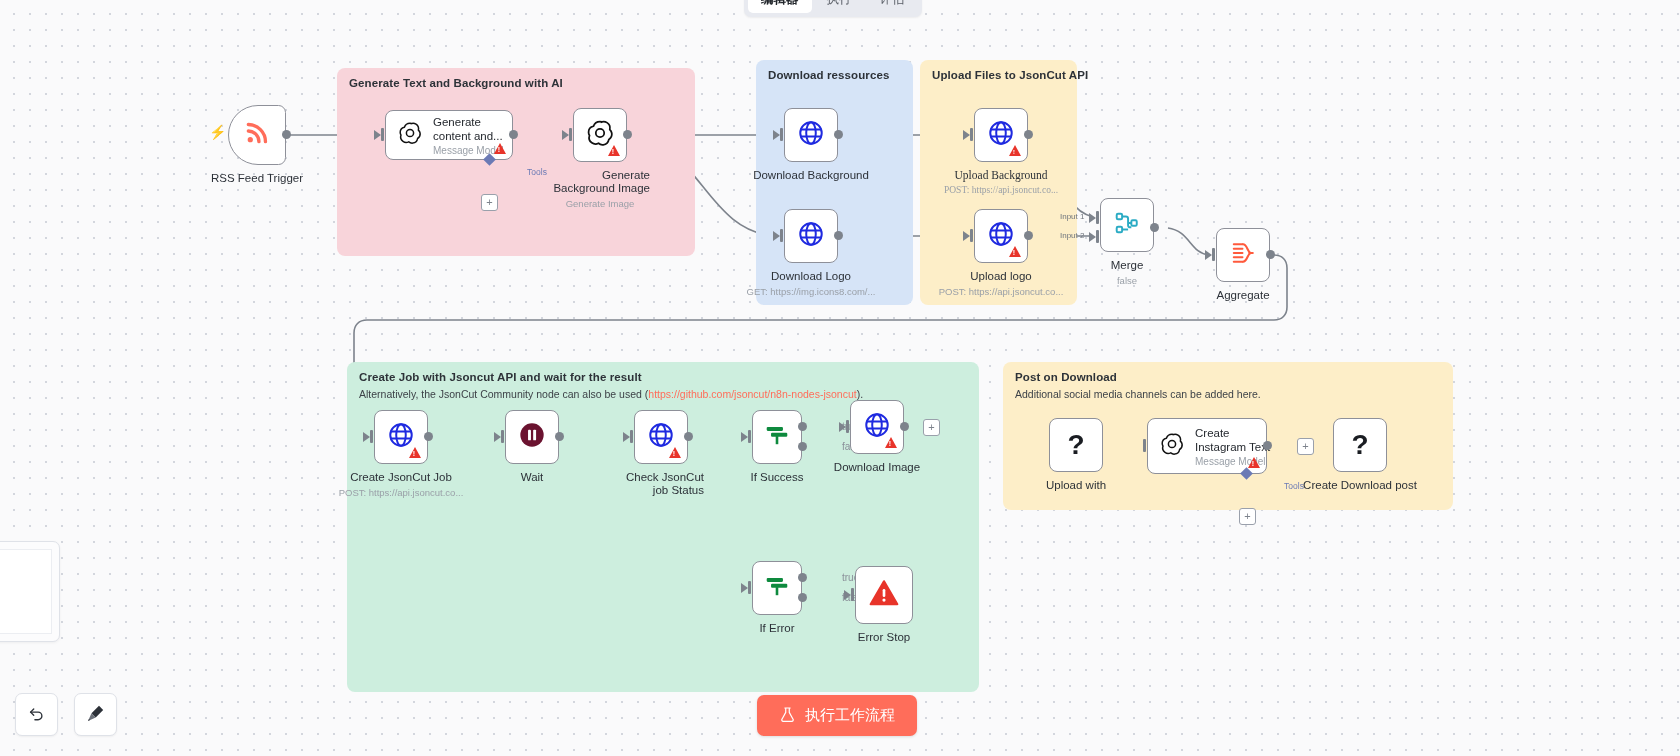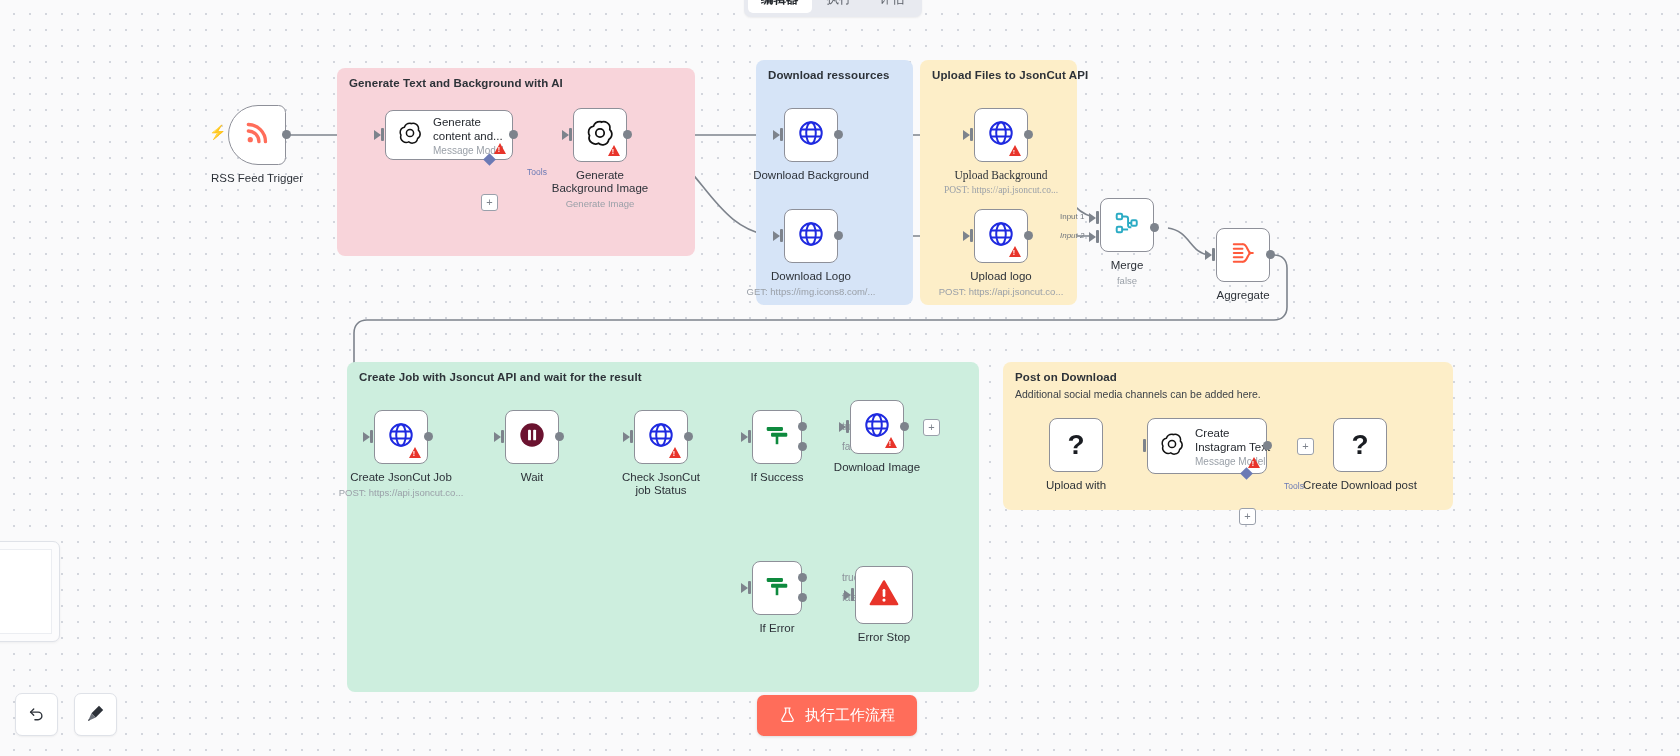--- a/index.html
+++ b/index.html
@@ -61,21 +61,21 @@
     border-radius:13px;
     background:rgba(180,190,205,.30);
     z-index:-1;
   }
   .node.trig .nbox{border-radius:8px 8px 8px 8px;}
   .node.trig .nbox{border-top-left-radius:32px;border-bottom-left-radius:32px;}
   .node-label{
     position:absolute;
     left:50%;transform:translateX(-50%);
     top:calc(100% + 7px);
-    text-align:center;
+    text-align:right;
     font-size:11.5px;color:#2c3138;
     line-height:13px;white-space:nowrap;
   }
   .node-sub{
     position:absolute;left:50%;transform:translateX(-50%);
     text-align:center;font-size:9.5px;color:#9aa0a8;white-space:nowrap;
   }
   .node-sub.two{top:calc(100% + 36px);}
   .node-sub.one{top:calc(100% + 23px);}
 
@@ -250,20 +250,23 @@
 <div class="group grp-blue" style="left:756px;top:60px;width:157px;height:245px;">
   <div class="g-title">Download ressources</div>
 </div>
 
 <div class="group grp-yellow" style="left:920px;top:60px;width:157px;height:245px;">
   <div class="g-title">Upload Files to JsonCut API</div>
 </div>
 
 <div class="group grp-green" style="left:347px;top:362px;width:632px;height:330px;">
   <div class="g-title">Create Job with Jsoncut API and wait for the result</div>
+  <div class="g-sub">
+    <span>Alternatively, the JsonCut Community node can also be used (</span><a href="#">https://github.com/jsoncut/n8n-nodes-jsoncut</a><span>).</span>
+  </div>
 </div>
 
 <div class="group grp-yellow2" style="left:1003px;top:362px;width:450px;height:148px;">
   <div class="g-title">Post on Download</div>
   <div class="g-sub">Additional social media channels can be added here.</div>
 </div>
 
 <div class="node trig" style="left:228px;top:105px;width:58px;height:60px;">
   <div class="halo"></div>
   <div class="nbox">
@@ -405,21 +408,21 @@
         <path d="M7.5 6h3.5a2 2 0 0 1 2 2v6a2 2 0 0 0 2 2h1M13 12h3" fill="none" stroke="#2aabc4" stroke-width="1.8"></path>
         <path d="M7.5 18h5.5" fill="none" stroke="#2aabc4" stroke-width="1.8"></path>
       </svg>
     </span>
   </div>
   <div class="inbar" style="left:-4px;top:13px;"></div>
   <div class="inarrow" style="left:-11px;top:15px;"></div>
   <div class="iolabel" style="left:-40px;top:14px;">Input 1</div>
   <div class="inbar" style="left:-4px;top:32px;"></div>
   <div class="inarrow" style="left:-11px;top:34px;"></div>
-  <div class="iolabel" style="left:-40px;top:33px;font-style:italic;">Input 2</div>
+  <div class="iolabel" style="left:-40px;top:33px;">Input 2</div>
   <div class="dot" style="left:50px;top:25px;"></div>
   <div class="node-label">Merge</div>
   <div class="node-sub one">false</div>
 </div>
 
 <div class="node" style="left:1216px;top:228px;width:54px;height:54px;">
   <div class="halo"></div>
   <div class="nbox">
     <span>
       <svg width="26" height="26" viewBox="0 0 24 24">

